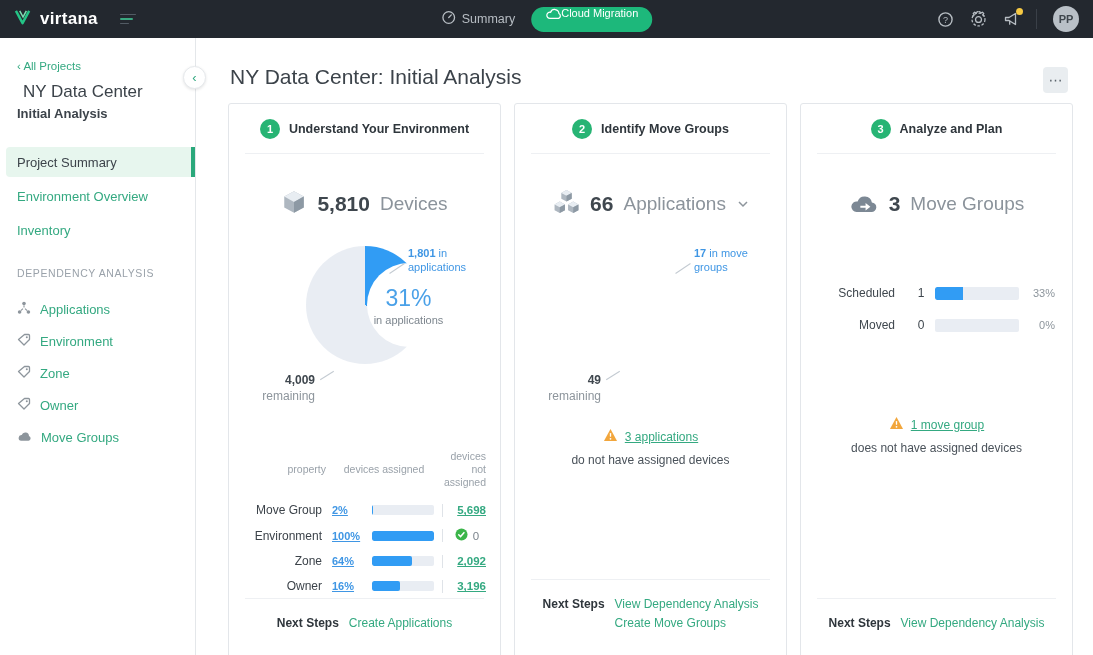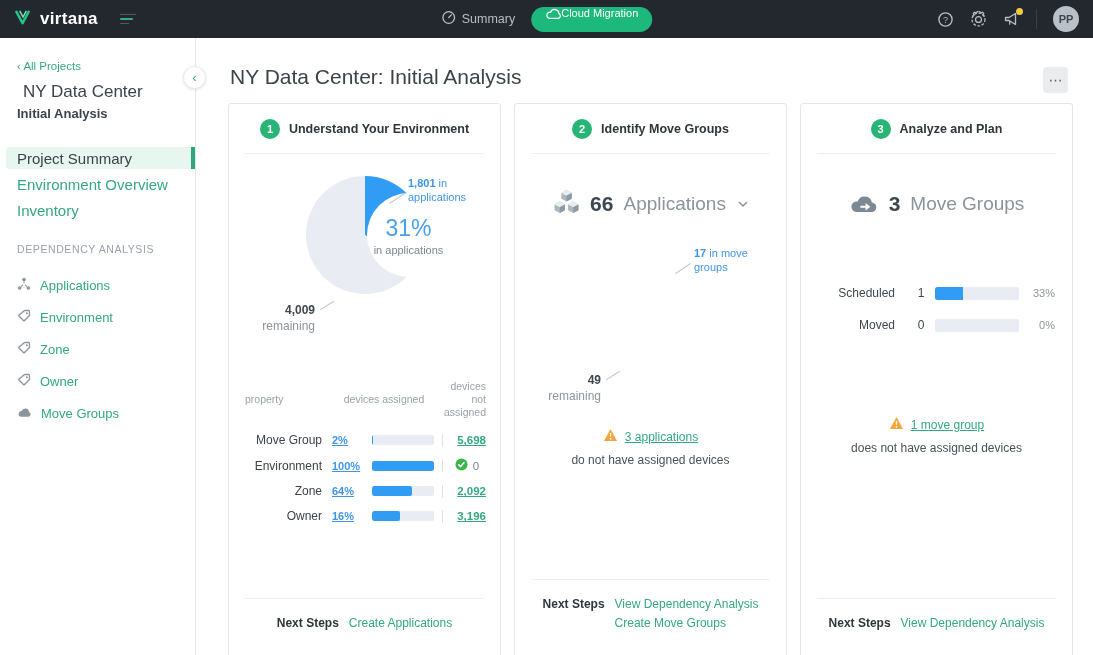--- a/index.html
+++ b/index.html
@@ -34,21 +34,21 @@
   .avatar{width:26px;height:26px;border-radius:50%;background:#b9c0c7;color:#3f474e;
     font-size:11px;font-weight:700;display:flex;align-items:center;justify-content:center;cursor:pointer;}
 
   
   .sidebar{position:absolute;left:0;top:38px;width:196px;height:617px;background:#fff;
     border-right:1px solid #e4e7ea;padding-top:22px;}
   .back-link{display:block;color:var(--link-green);font-size:11.5px;margin:0 0 10px 17px;text-decoration:none;}
   .proj-title{font-size:17px;color:var(--dark);margin-left:23px;font-weight:400;}
   .proj-subtitle{font-size:13px;color:var(--dark);font-weight:700;margin:4px 0 0 17px;}
   .side-list{margin-top:26px;}
-  .side-item{display:flex;align-items:center;height:22px;padding-left:17px;font-size:15px;
+  .side-item{display:flex;align-items:center;height:30px;padding-left:17px;font-size:13px;
     color:var(--link-green);cursor:pointer;margin-bottom:4px;}
   .side-item.active{background:#e7f6ee;color:var(--dark);border-right:4px solid #2aa87b;
     border-radius:4px 0 0 4px;margin-left:6px;padding-left:11px;font-weight:400;}
   .side-section{font-size:10.5px;color:var(--lightgray);letter-spacing:.6px;margin:22px 0 14px 17px;}
   .analysis-item{display:flex;align-items:center;gap:9px;padding-left:17px;height:32px;
     font-size:13px;color:var(--link-green);cursor:pointer;}
   .collapse-btn{position:absolute;left:183px;top:66px;width:23px;height:23px;border-radius:50%;
     background:#fff;border:1px solid #e6e9ec;box-shadow:0 1px 3px rgba(0,0,0,.1);color:var(--link-green);
     font-size:13px;display:flex;align-items:center;justify-content:center;cursor:pointer;z-index:5;}
 
@@ -81,21 +81,21 @@
   .leader-r{position:absolute;right:78px;top:30px;width:18px;height:1px;background:#c3cad1;transform:rotate(-34deg);}
   .callout-l{position:absolute;left:8px;bottom:4px;width:62px;text-align:right;font-size:12px;line-height:1.35;}
   .callout-l b{color:#3f474e;font-weight:700;}
   .callout-l span{color:#8d959c;}
   .leader-l{position:absolute;left:74px;bottom:32px;width:16px;height:1px;background:#c3cad1;transform:rotate(-32deg);}
 
   
   .prop-table{margin-top:42px;display:grid;grid-template-columns:87px 40px 64px 12px 38px;
     row-gap:11px;align-items:center;font-size:11.5px;}
   .pt-head{color:#9aa2aa;font-size:10.5px;line-height:1.25;padding-bottom:3px;}
-  .pt-h1{padding-right:6px;}
+  .pt-h1{text-align:right;padding-right:6px;}
   .pt-h2{grid-column:2/4;text-align:center;}
   .pt-h3{grid-column:4/6;text-align:right;}
   .pt-label{text-align:right;color:#3c434a;padding-right:10px;font-size:12px;}
   .pt-pct{color:#3f96e4;font-weight:700;font-size:11px;text-decoration:underline;}
   .pt-bar{width:62px;height:10px;background:var(--track);border-radius:2px;overflow:hidden;}
   .pt-bar i{display:block;height:100%;background:var(--blue);border-radius:2px;}
   .pt-div{width:1px;height:13px;background:#dfe3e8;margin:0 auto;}
   .pt-val{text-align:right;color:var(--link-green);font-weight:700;text-decoration:underline;font-size:11.5px;}
   .pt-val-ok{display:flex;align-items:center;justify-content:center;gap:5px;color:#7b848c;font-size:11.5px;}
 
@@ -258,20 +258,31 @@
 <div class="main">
   <div class="page-title">NY Data Center: Initial Analysis</div>
   <div class="more-btn">⋯</div>
 
   <div class="cards">
 
     <div class="card">
       <div class="card-head">
         <div class="step-badge">1</div>
         <div class="card-title">Understand Your Environment</div>
+      </div>
+      <div class="stat-row">
+        <span>
+          <svg width="26" height="26" viewBox="0 0 24 24">
+              <path fill="#aeb7c0" d="M12 2l9 5v10l-9 5-9-5V7z"></path>
+              <path fill="#e8edf2" d="M12 2l9 5-9 5-9-5z"></path>
+              <path fill="#8d99a4" d="M12 12l9-5v10l-9 5z"></path>
+            </svg>
+        </span>
+        <span class="stat-value">5,810</span>
+        <span class="stat-label">Devices</span>
       </div>
 
       <div class="donut-wrap">
         <div class="donut" style="background: conic-gradient(var(--blue) 0 31%, var(--track) 31% 100%);">
           <div class="donut-hole">
             <div class="donut-pct">31%</div>
             <div class="donut-clabel">in applications</div>
           </div>
         </div>
         <div class="leader-r"></div>

